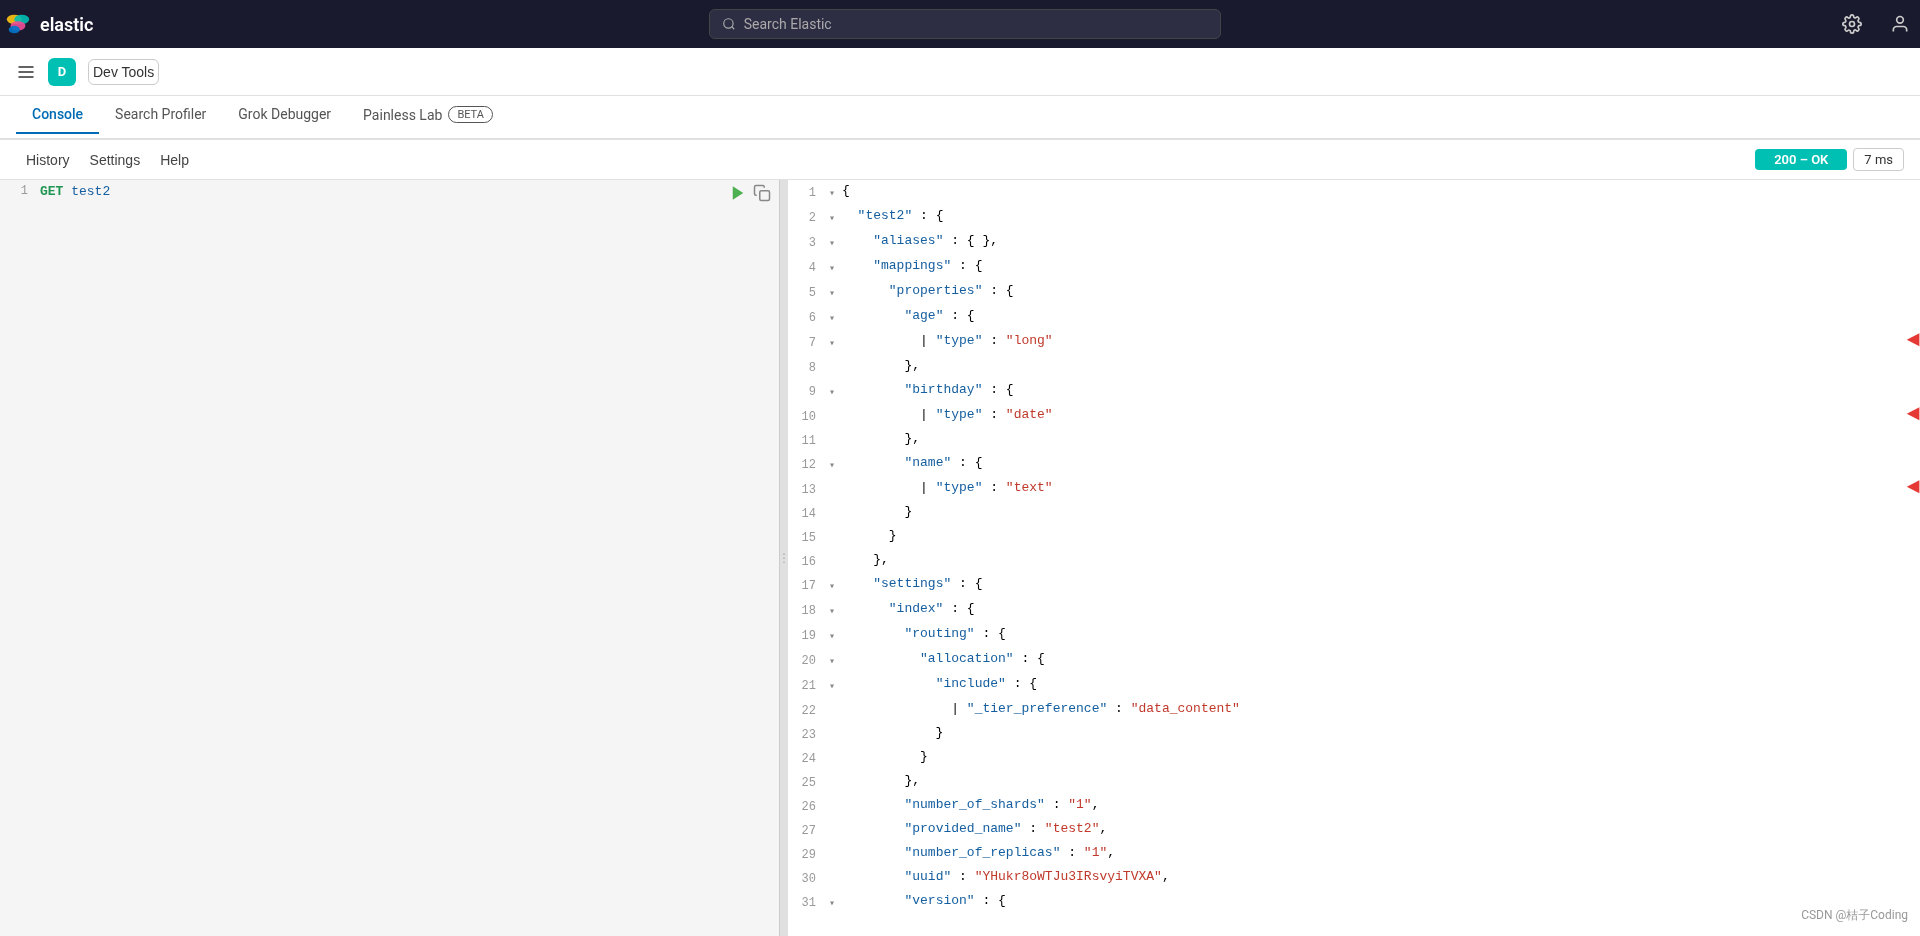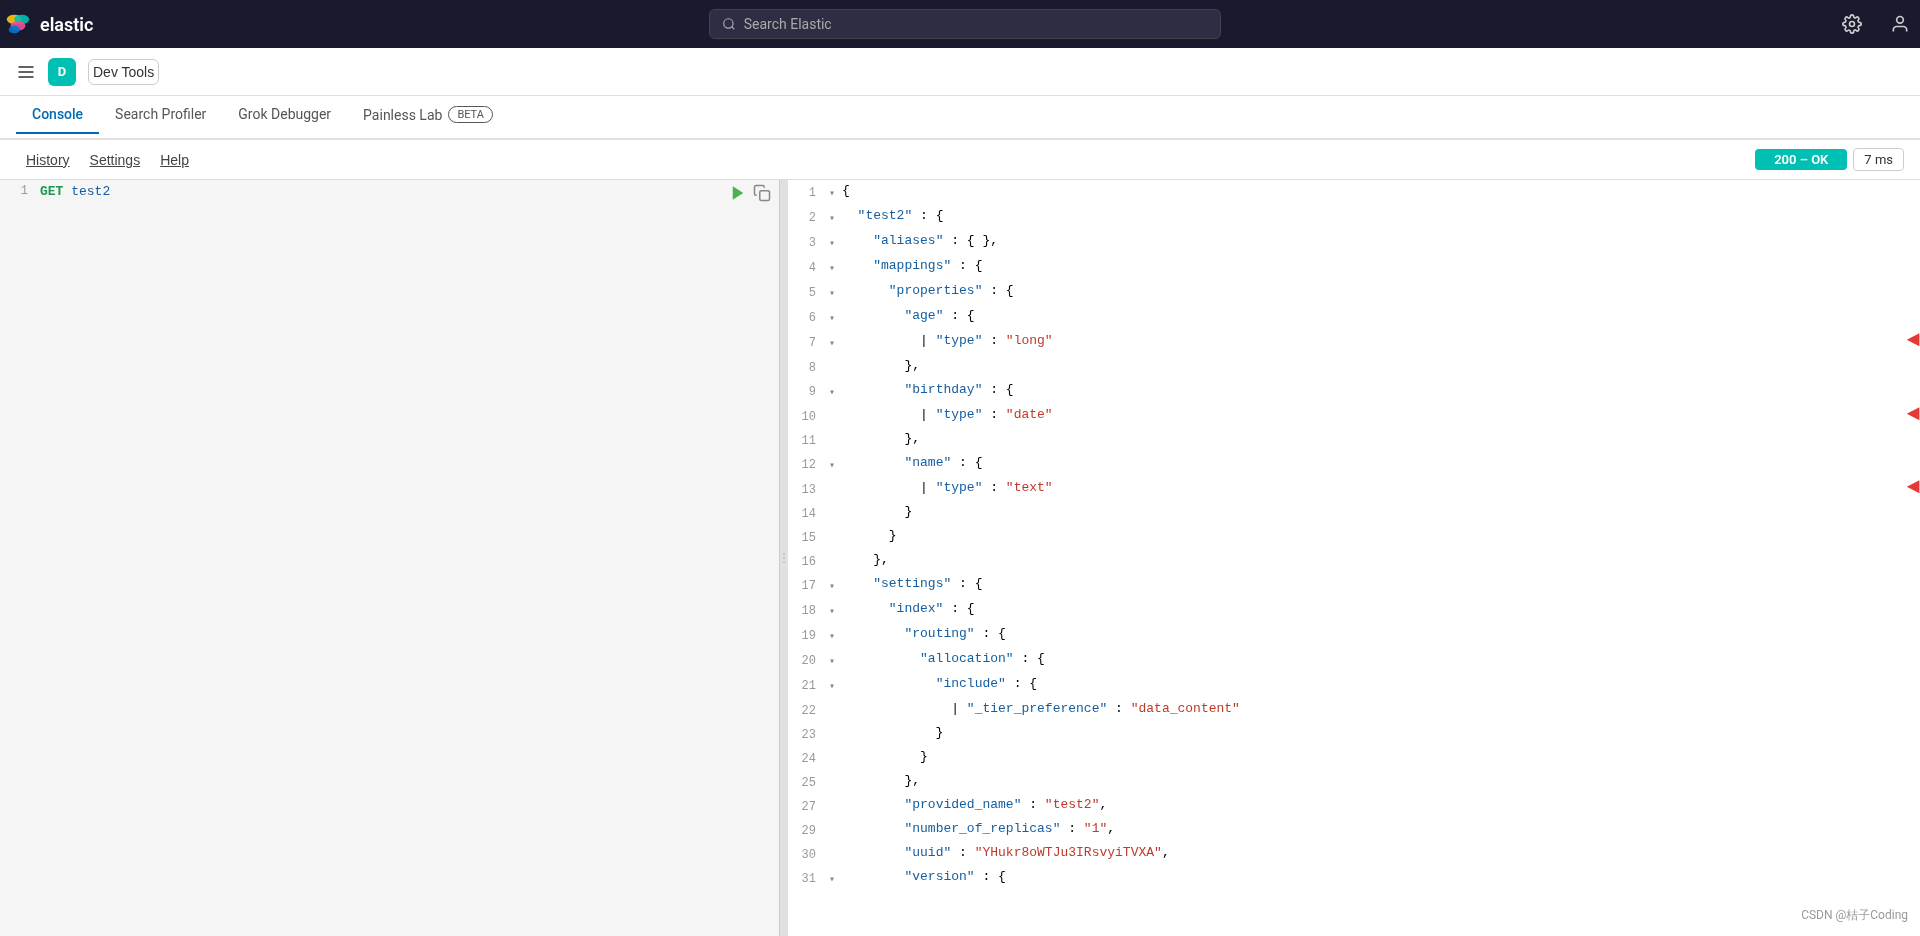--- a/index.html
+++ b/index.html
@@ -152,21 +152,20 @@
       height: 40px;
       gap: 0;
     }
     .toolbar-btn {
       background: none;
       border: none;
       font-size: 14px;
       color: #444;
       cursor: pointer;
       padding: 4px 10px;
-      text-decoration: underline;
     }
     .status-badge {
       margin-left: auto;
       background: #00bfb3;
       color: #fff;
       font-size: 13px;
       font-weight: 600;
       padding: 3px 19px;
       border-radius: 4px;
     }
@@ -531,20 +530,25 @@
         <span class="out-line-num">24</span>
         <span class="fold-arrow"></span>
         <span class="out-content">          }</span>
       </div>
       <div class="output-line">
         <span class="out-line-num">25</span>
         <span class="fold-arrow"></span>
         <span class="out-content">        },</span>
       </div>
       <div class="output-line">
+        <span class="out-line-num">26</span>
+        <span class="fold-arrow"></span>
+        <span class="out-content">        <span class="json-key">"number_of_shards" </span>: <span class="json-str">"1"</span>,</span>
+      </div>
+      <div class="output-line">
         <span class="out-line-num">27</span>
         <span class="fold-arrow"></span>
         <span class="out-content">        <span class="json-key">"provided_name" </span>: <span class="json-str">"test2"</span>,</span>
       </div>
       <div class="output-line">
         <span class="out-line-num">29</span>
         <span class="fold-arrow"></span>
         <span class="out-content">        <span class="json-key">"number_of_replicas" </span>: <span class="json-str">"1"</span>,</span>
       </div>
       <div class="output-line">

